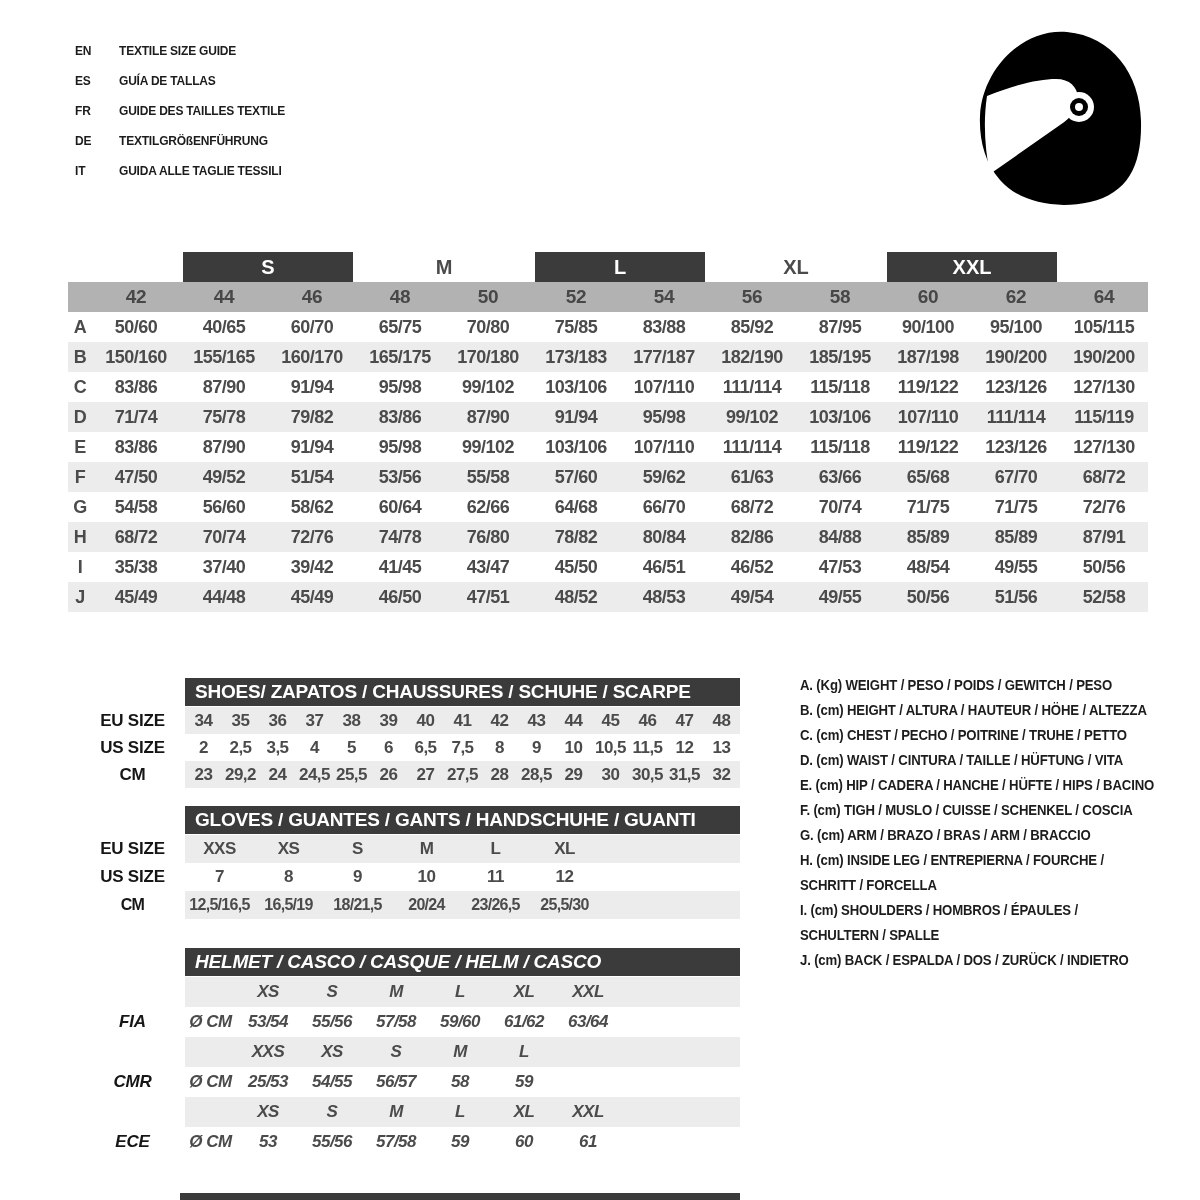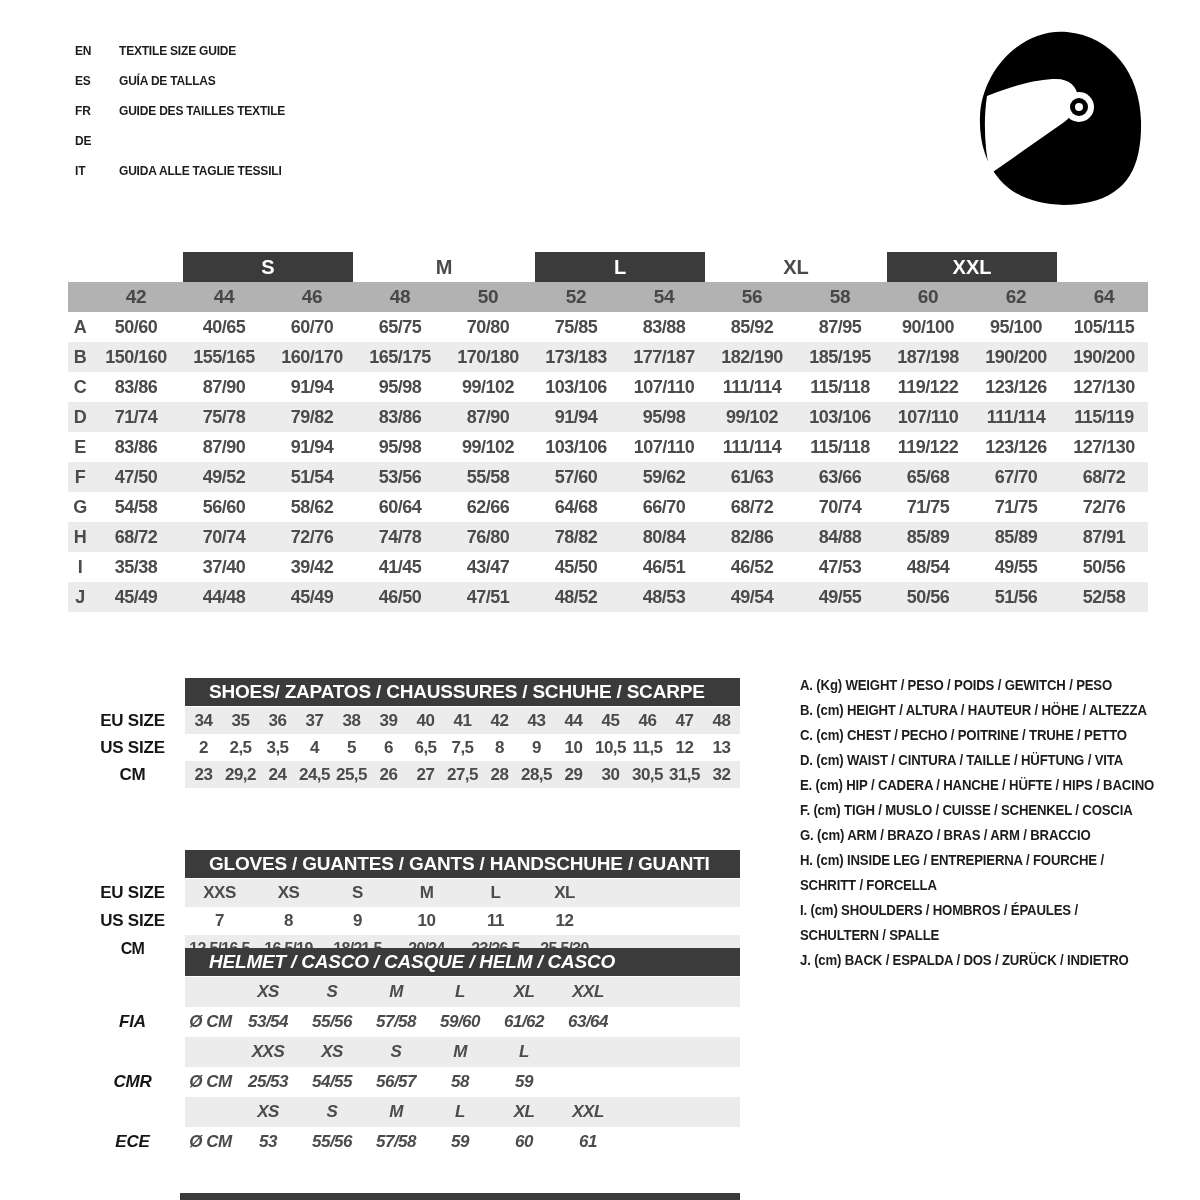--- a/index.html
+++ b/index.html
@@ -24,25 +24,25 @@
   .szbox{height:30px;line-height:30px;margin:0 3px;font-size:20px;letter-spacing:0;color:#4b4b4b;}
   .szbox.dark{background:#3b3b3b;color:#ffffff;}
   .r-band td{background:#b2b2b2;color:#474747;font-size:19px;letter-spacing:-0.3px;}
   .r-data.stripe td{background:#ececec;}
   .r-data .key{font-size:18px;}
   
   .sub{position:absolute;left:68px;width:672px;}
   .sub td{font-size:17px;letter-spacing:-0.5px;color:#4b4b4b;}
   .sub .lbl{text-align:center;padding-left:12px;color:#161616;font-size:17px;letter-spacing:-0.2px;}
   .bar{background:#3b3b3b;color:#ffffff;height:28px;line-height:28px;text-align:left;
-       padding-left:24px;font-size:19px;letter-spacing:-0.2px;}
+       padding-left:10px;font-size:19px;letter-spacing:-0.2px;}
   .bar-row td{height:29px;vertical-align:top;}
   .sub tr.stripe td:not(.lbl){background:#ececec;}
   .shoes{top:678px;} .shoes tr.data td{height:27px;}
-  .gloves{top:806px;margin-top:44px;} .gloves tr.data td{height:28px;}
+  .gloves{top:806px;} .gloves tr.data td{height:28px;}
   .gloves .cmrow td{font-size:16px;letter-spacing:-0.7px;}
   .helm{top:948px;font-style:italic;} .helm tr.data td{height:30px;}
   
   .legend{position:absolute;left:800px;top:672px;color:#1c1c1c;
           transform:scaleX(0.85);transform-origin:0 0;}
   .legend-line{font-size:15.5px;line-height:25px;white-space:nowrap;letter-spacing:-0.2px;}
   
   .bottom-bar{position:absolute;left:180px;top:1193px;width:560px;height:7px;background:#3b3b3b;}
 </style>
 </head>
@@ -56,20 +56,21 @@
   <div class="lang">
       <span class="code">ES</span>
       <span>GUÍA DE TALLAS</span>
     </div>
   <div class="lang">
       <span class="code">FR</span>
       <span>GUIDE DES TAILLES TEXTILE</span>
     </div>
   <div class="lang">
       <span class="code">DE</span>
+      <span>TEXTILGRÖßENFÜHRUNG</span>
     </div>
   <div class="lang">
       <span class="code">IT</span>
       <span>GUIDA ALLE TAGLIE TESSILI</span>
     </div>
 </div>
 
 <svg class="helmet-logo" viewBox="0 0 172 180" xmlns="http://www.w3.org/2000/svg">
   <path d="M95,6 C140,10 168,48 169,95 C170,138 157,167 118,176 C82,184 46,175 28,154 C13,137 7,114 8,90 C10,44 50,2 95,6 Z" fill="#000000"></path>
   <path d="M15,70 C45,58 68,53 84,53 C98,53 105,61 106,71 C107,81 100,91 88,99 L18,148 C13,124 11,96 15,70 Z" fill="#ffffff"></path>

